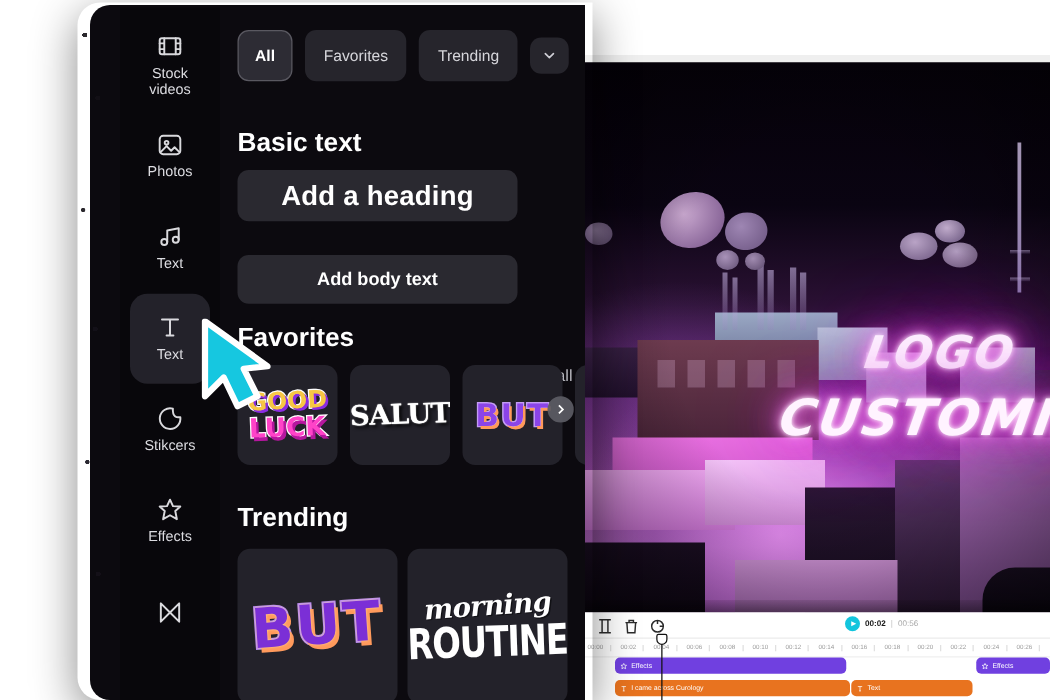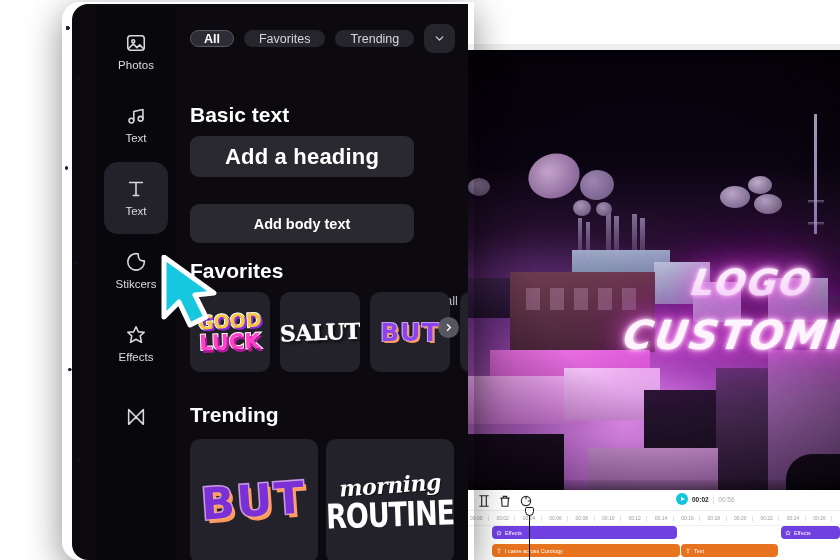--- a/index.html
+++ b/index.html
@@ -121,21 +121,21 @@
   }
   .rail-item.active{ background:#23222a; }
   .rail-item svg{ display:block; }
   .rail-lbl{ font-size:11.5px; line-height:13px; text-align:center; color:#dcdce1; }
 
   
   #content{ position:absolute; left:180px; top:4px; width:288px; height:556px;
     background:#0c0a0f; overflow:hidden; }
 
   #chips{ position:absolute; left:10px; top:20px; display:flex; gap:10px; align-items:center; }
-  .chip{ height:17px; padding:0 15px; border-radius:9px; background:#26252c;
+  .chip{ height:41px; padding:0 15px; border-radius:9px; background:#26252c;
     color:#d6d6db; font-size:12.5px; display:flex; align-items:center;
     justify-content:center; white-space:nowrap; }
   .chip.active{ background:#2d2c34; border:1px solid #5a5961; color:#fff; font-weight:700; padding:0 13px; }
   #chip-more{ width:31px; height:29px; border-radius:9px; background:#26252c;
     display:flex; align-items:center; justify-content:center; }
 
   .sec-title{ position:absolute; left:10px; color:#ffffff; font-weight:700; font-size:21px; }
   .see-all{ position:absolute; right:10px; color:#b9b9c0; font-size:13px;margin-top:32px; }
 
   .big-btn{ position:absolute; left:10px; width:224px; border-radius:9px;
@@ -348,20 +348,27 @@
     </div>
   </div>
 
   <div id="panel-shadow"></div>
   <div id="panel"></div>
   <div id="panel-rough"></div>
 
   <div id="rail">
       <div class="rail-item">
         <svg viewBox="0 0 24 24" width="22" height="22" fill="none" stroke="currentColor" stroke-width="1.7" stroke-linecap="round" stroke-linejoin="round">
+          <rect x="3" y="5" width="18" height="14" rx="2"></rect>
+          <path d="M7 5v14M17 5v14M3 9.5h4M3 14.5h4M17 9.5h4M17 14.5h4"></path>
+        </svg>
+        <div class="rail-lbl">Stock videos</div>
+      </div>
+      <div class="rail-item">
+        <svg viewBox="0 0 24 24" width="22" height="22" fill="none" stroke="currentColor" stroke-width="1.7" stroke-linecap="round" stroke-linejoin="round">
           <rect x="3" y="4" width="18" height="16" rx="3"></rect>
           <circle cx="9" cy="10" r="1.6"></circle>
           <path d="M4 18l5-5 4 4 3-3 4 4"></path>
         </svg>
         <div class="rail-lbl">Photos</div>
       </div>
       <div class="rail-item">
         <svg viewBox="0 0 24 24" width="22" height="22" fill="none" stroke="currentColor" stroke-width="1.7" stroke-linecap="round" stroke-linejoin="round">
           <circle cx="7" cy="17" r="2.6"></circle>
           <circle cx="17" cy="15" r="2.6"></circle>

